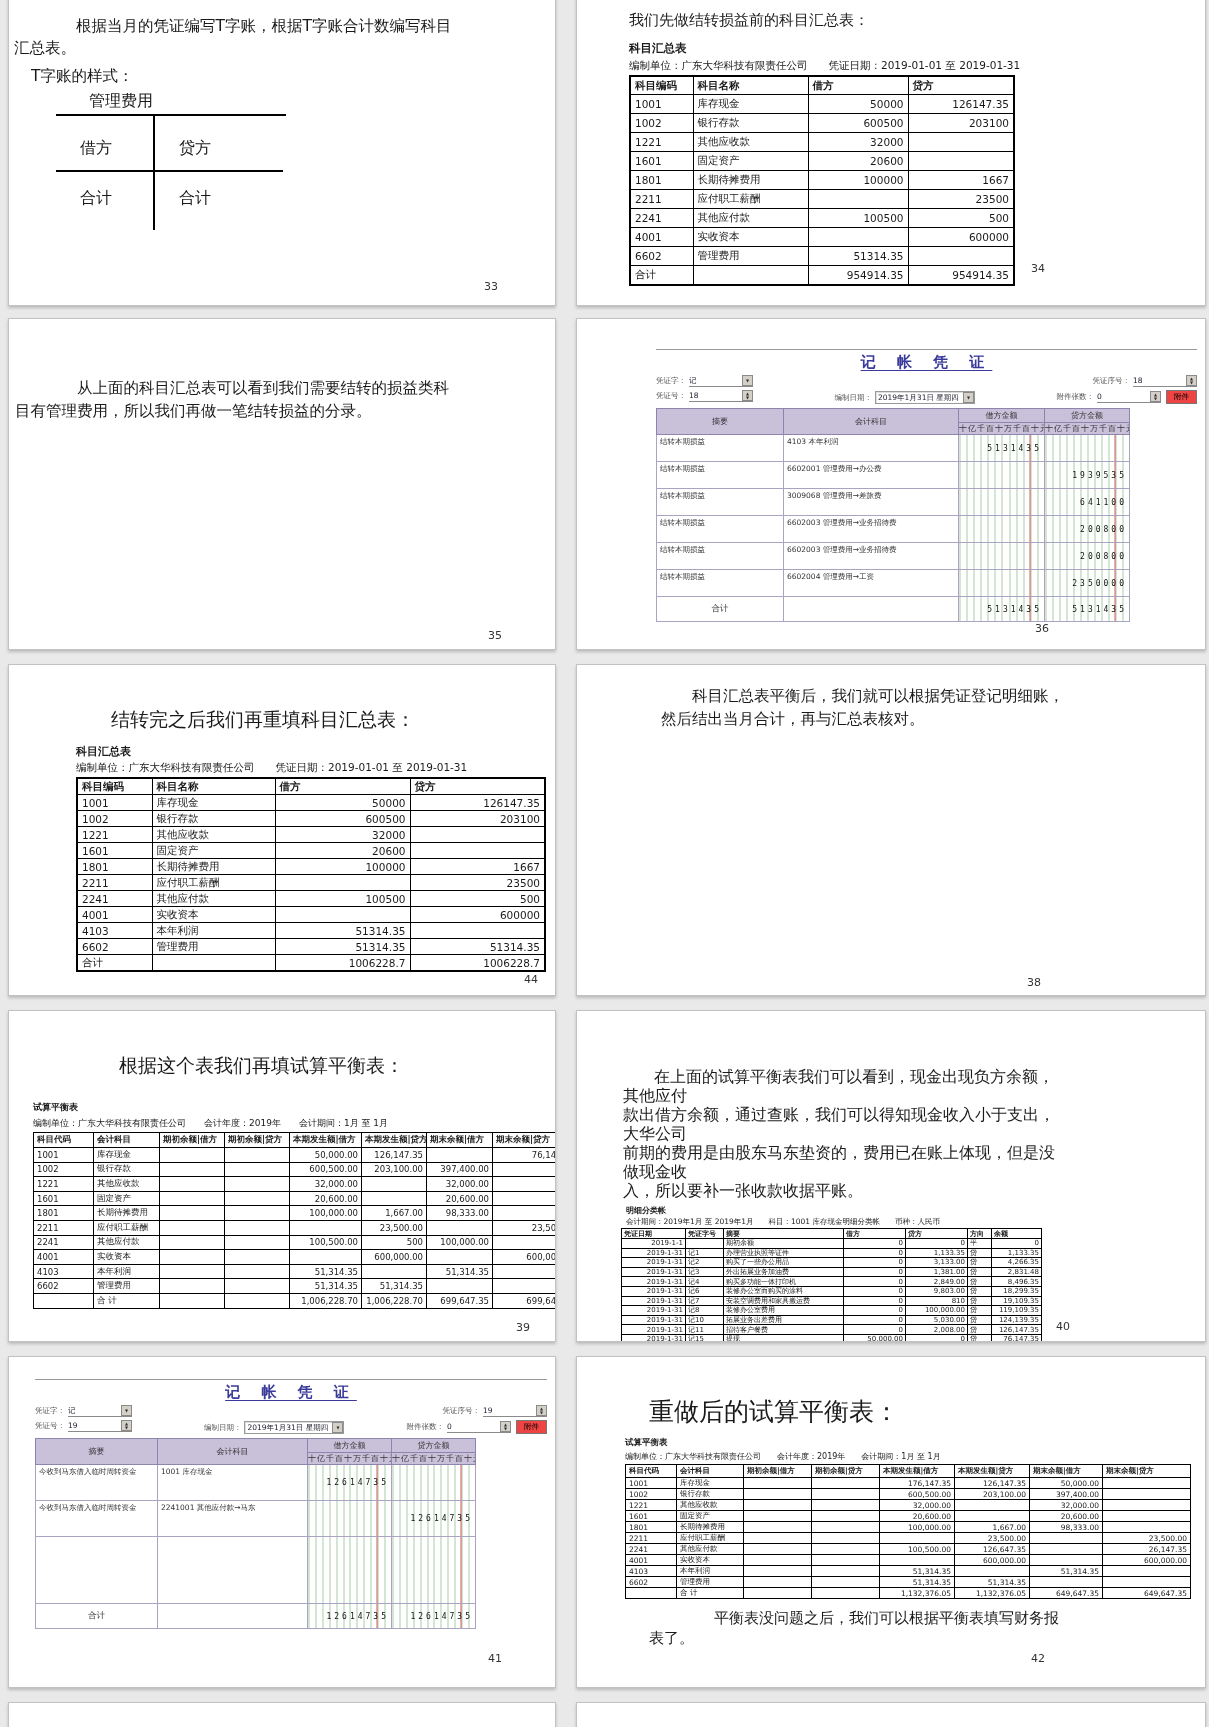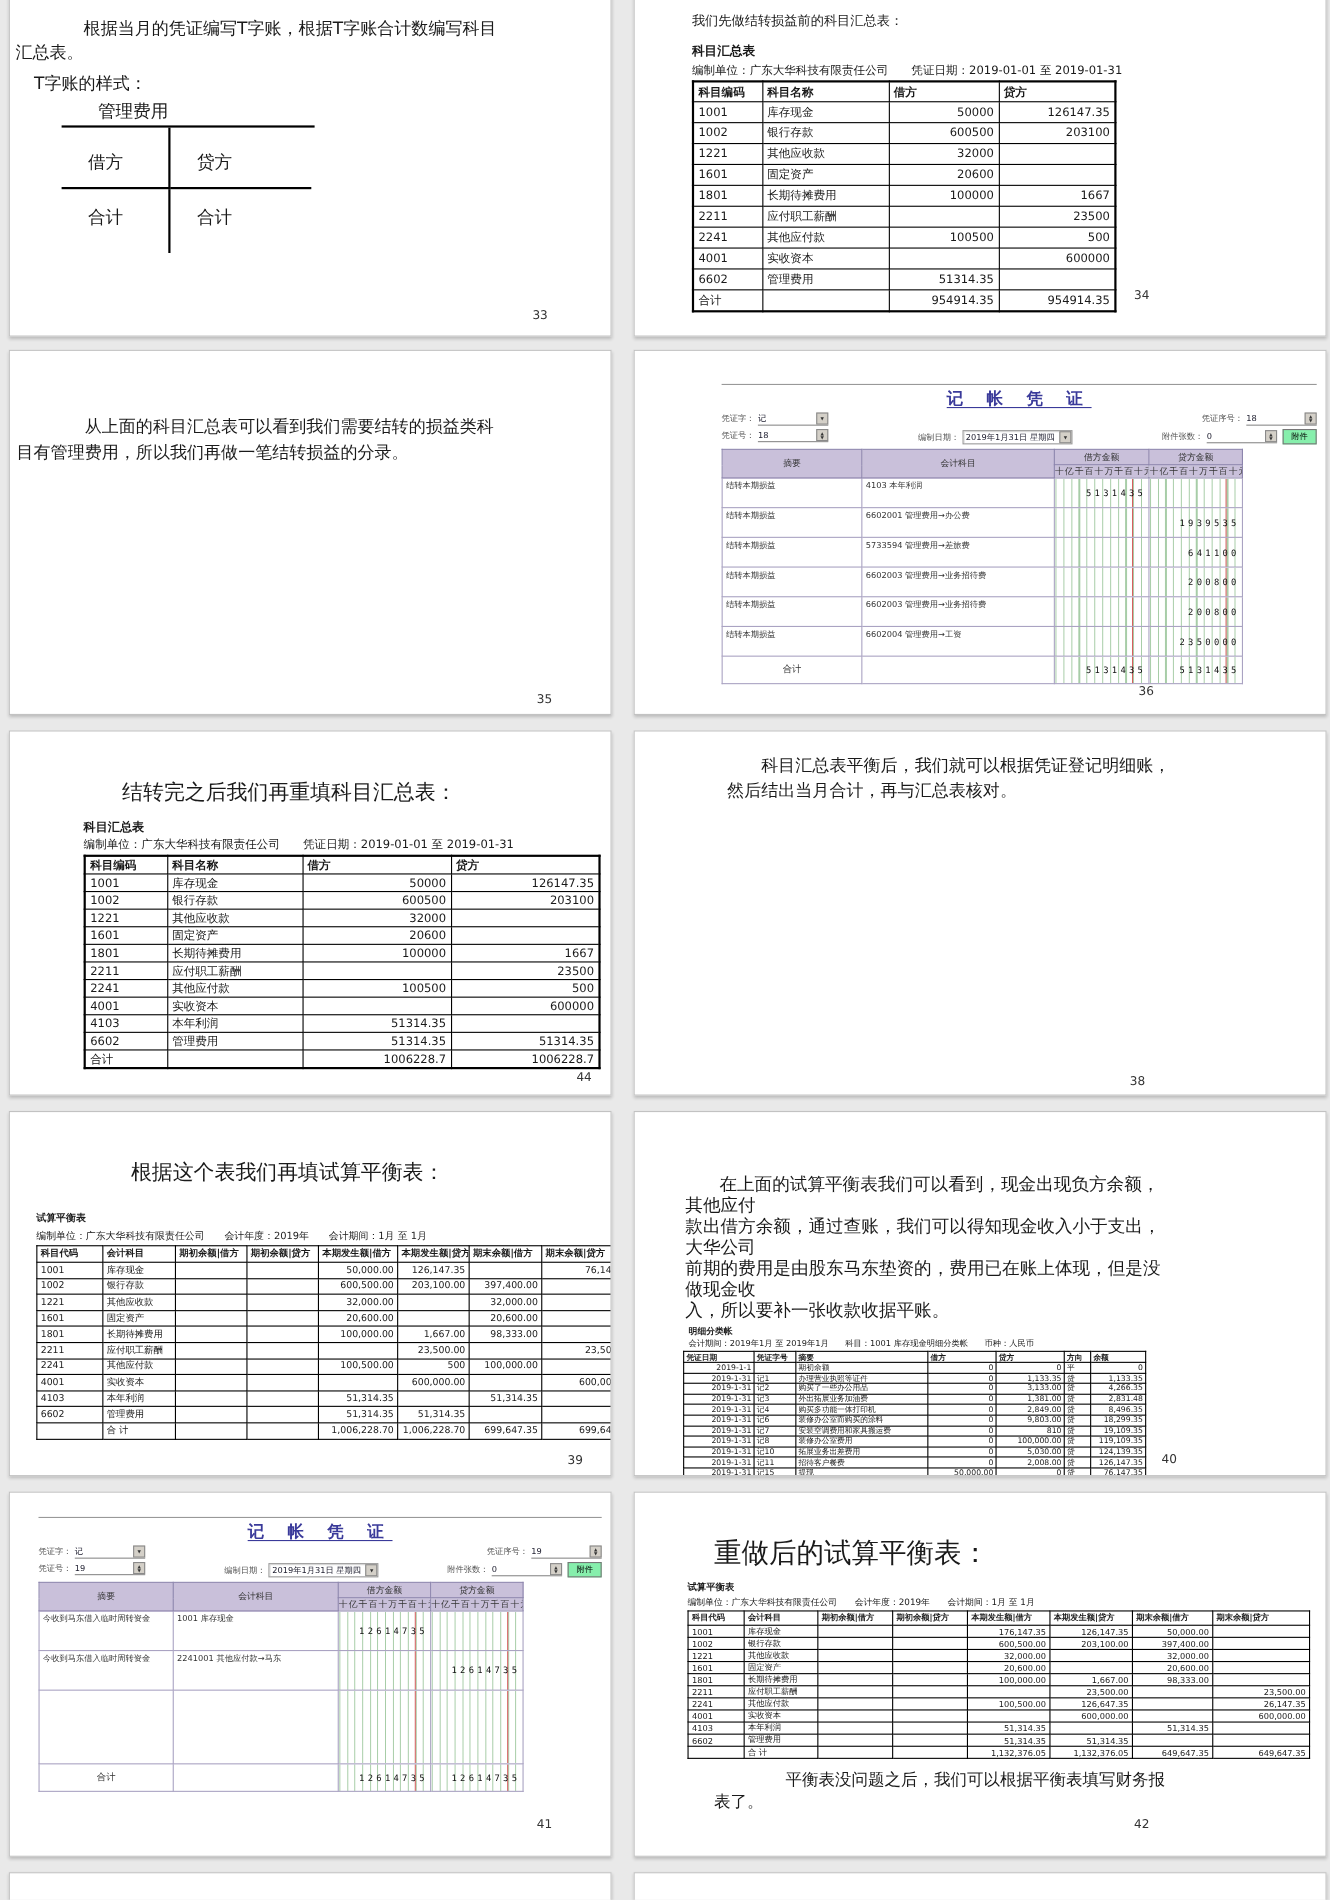--- a/index.html
+++ b/index.html
@@ -48,21 +48,21 @@
   .s35-para{margin:58px 10px 0 6px;width:525px;font-size:15.5px;line-height:23px;text-indent:62px;white-space:pre-line;}
   .s38-para{margin:20px 40px 0 84px;width:420px;font-size:15.5px;line-height:23px;text-indent:31px;white-space:pre-line;}
   .s40-para{margin:56px 30px 0 46px;width:440px;font-size:16px;line-height:19px;text-indent:31px;white-space:pre-line;}
 
   
   .tbl-title{font-weight:bold;}
   .acct{border-collapse:collapse;table-layout:fixed;background:#fff;border:2px solid #000;}
   .acct th,.acct td{border:1px solid #000;padding:0 4px;text-align:left;white-space:nowrap;overflow:hidden;}
   .acct th{font-weight:bold;}
   .acct td:nth-child(3),.acct td:nth-child(4){text-align:right;}
-  #p34 .tbl-intro{margin:40px 0 0 52px;font-size:12px;}
+  #p34 .tbl-intro{margin:40px 0 0 52px;font-size:15px;}
   #p34 .tbl-title{margin:11px 0 0 52px;width:384px;font-size:11.5px;}
   #p34 .tbl-meta{margin:3px 0 2px 52px;font-size:10.5px;}
   #p34 .acct{margin-left:52px;width:384px;font-size:10.5px;}
   #p34 .acct th{height:17px;}
   #p34 .acct td{height:18px;}
   #p37 .s37-heading{margin:42px 0 0 102px;font-size:19px;}
   #p37 .tbl-title{margin:11px 0 0 67px;width:468px;font-size:11px;}
   #p37 .tbl-meta{margin:2px 0 2px 67px;font-size:10.5px;}
   #p37 .acct{margin-left:67px;width:468px;font-size:10.5px;}
   #p37 .acct th{height:15px;}
@@ -106,21 +106,21 @@
   .vf-col{display:flex;flex-direction:column;gap:3px;}
   .vf-left{width:33%;}
   .vf-center{width:34%;justify-content:flex-end;}
   .vf-right{width:33%;align-items:flex-end;}
   .vf-row{display:flex;align-items:center;white-space:nowrap;}
   .vf-label{margin-right:3px;}
   .vf-box{display:inline-flex;justify-content:space-between;align-items:center;border-bottom:1px solid #8a8a8a;background:#fff;min-width:64px;height:11px;color:#223;}
   .vf-datebox{border:1px solid #9a9a9a;box-shadow:inset 1px 1px 0 #ddd;min-width:96px;padding-left:2px;}
   .vf-val{font-size:7.5px;}
   .vf-dd,.vf-spin{background:#d4d0c8;border:1px solid #8a8a8a;width:11px;height:11px;display:inline-flex;flex-direction:column;align-items:center;justify-content:center;font-size:4px;line-height:4px;color:#333;box-sizing:border-box;}
-  .vf-att{margin-left:5px;background:#86efac;border:1px solid #777;font-size:7.5px;padding:1px 7px;font-family:inherit;}
+  .vf-att{margin-left:5px;background:#ef4444;border:1px solid #777;font-size:7.5px;padding:1px 7px;font-family:inherit;}
   .v-table{border-collapse:collapse;table-layout:fixed;border:1px solid #7e76a0;}
   #p36 .v-table{width:473px;}
   #p41 .v-table{width:440px;}
   .v-table th{background:#c9c0da;border:1px solid #8d85ad;font-weight:normal;font-size:8px;color:#333;padding:0;}
   .v-table thead tr:first-child th{height:13px;}
   .vh-scale{font-size:5.5px;letter-spacing:1px;height:9px;white-space:nowrap;overflow:hidden;text-align:center;}
   .v-table td{border:1px solid #aaa3c2;font-size:7.5px;color:#333;padding:2px 3px;vertical-align:top;overflow:hidden;white-space:nowrap;}
   #p36 .v-table tbody td{height:22px;}
   #p41 .v-table tbody td{height:31px;}
   .v-spacer td{height:62px;}
@@ -336,21 +336,21 @@
               <td></td>
             </tr>
             <tr>
               <td>结转本期损益</td>
               <td>6602001 管理费用→办公费</td>
               <td></td>
               <td>1939535</td>
             </tr>
             <tr>
               <td>结转本期损益</td>
-              <td>5733594 管理费用→差旅费</td>
+              <td>3009068 管理费用→差旅费</td>
               <td></td>
               <td>641100</td>
             </tr>
             <tr>
               <td>结转本期损益</td>
               <td>6602003 管理费用→业务招待费</td>
               <td></td>
               <td>200800</td>
             </tr>
             <tr>

